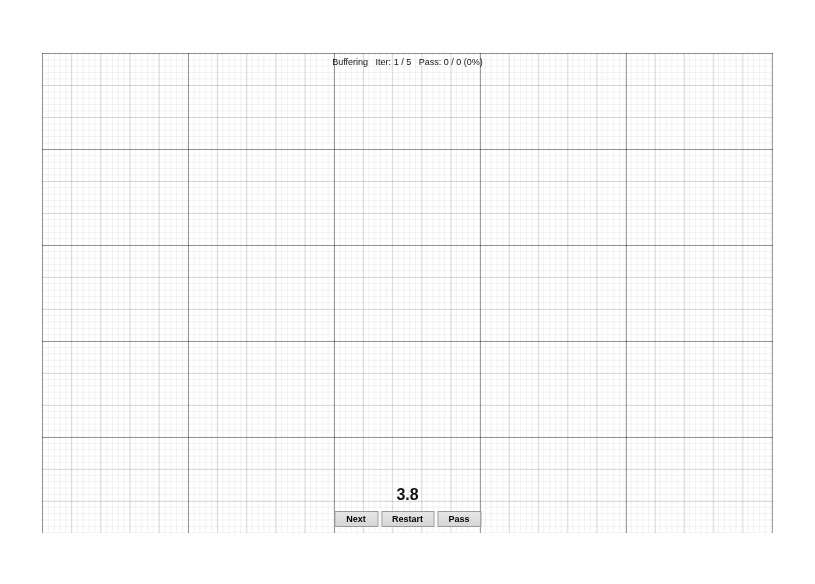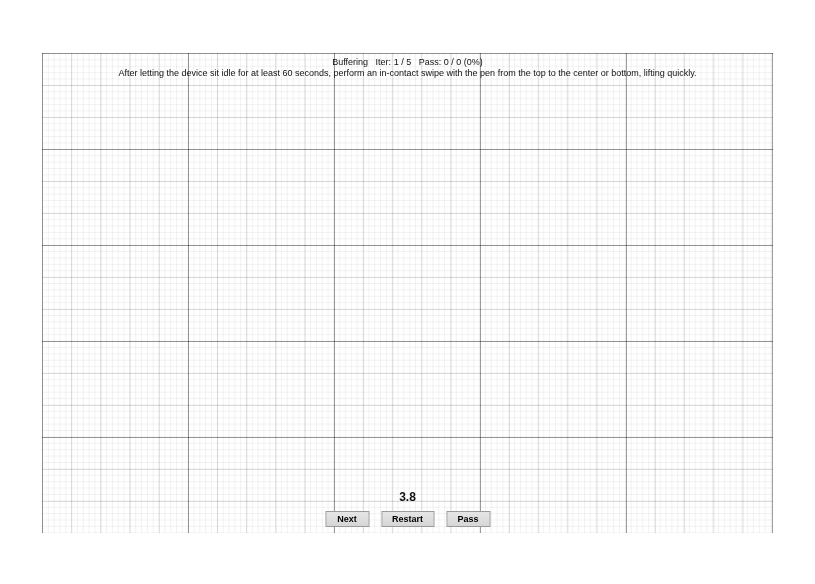--- a/index.html
+++ b/index.html
@@ -60,30 +60,30 @@
     white-space: nowrap;
     text-align: center;
     font-size: 9px;
   }
   #timer {
     position: absolute;
     left: 50%;
     bottom: 29px;
     transform: translateX(-50%);
     font-weight: 600;
-    font-size: 12px;
+    font-size: 16px;
     background: rgba(255,255,255,0.0);
   }
   #button-bar {
     position: absolute;
     left: 50%;
     bottom: 6px;
     transform: translateX(-50%);
     display: flex;
-    gap: 12px;
+    gap: 3px;
   }
   button.ctrl {
     font: inherit;
     font-size: 9px;
     font-weight: 600;
     padding: 2px 10px;
     border: 1px solid #9a9a9a;
     background: linear-gradient(#e6e6e6, #d6d6d6);
     cursor: pointer;
     min-width: 44px;
@@ -98,21 +98,20 @@
     <span>Buffering</span>&nbsp;&nbsp;
     <span>Iter:</span>
     <span>1</span> /
     <span>5</span>&nbsp;&nbsp;
     <span>Pass:</span>
     <span>0</span> /
     <span>0</span>
     (<span>0%</span>)
   </div>
 
-  <div id="instruction-line">After letting the device sit idle for at least 60 seconds, perform an in-contact swipe with the pen from the top to the center or bottom, lifting quickly.</div>
 
   <div id="timer">3.8</div>
 
   <div id="button-bar">
     <button class="ctrl">Next</button>
     <button class="ctrl">Restart</button>
     <button class="ctrl">Pass</button>
   </div>
 
 </div>

